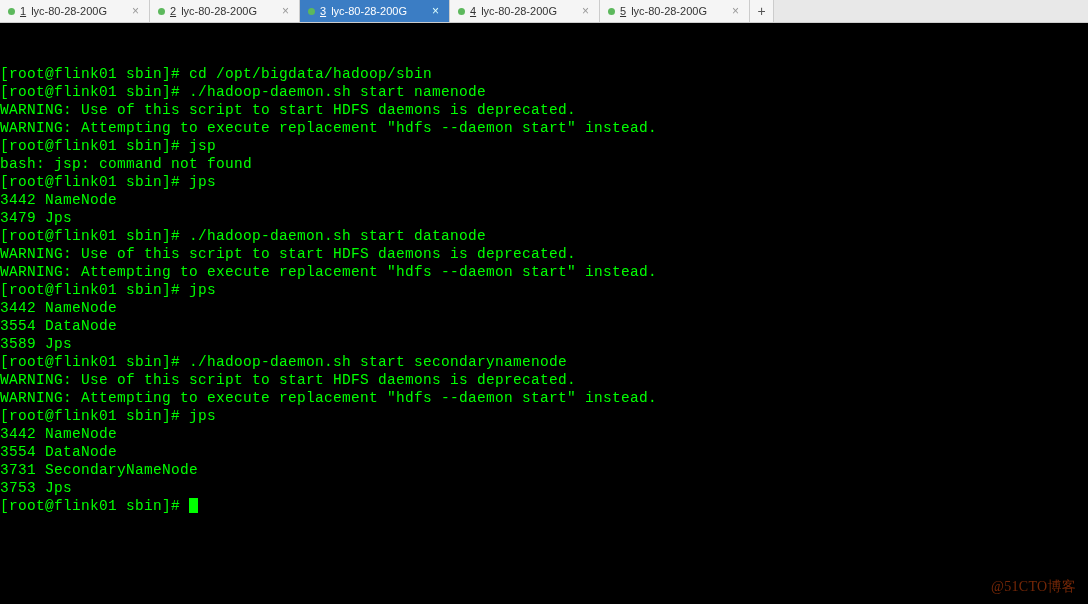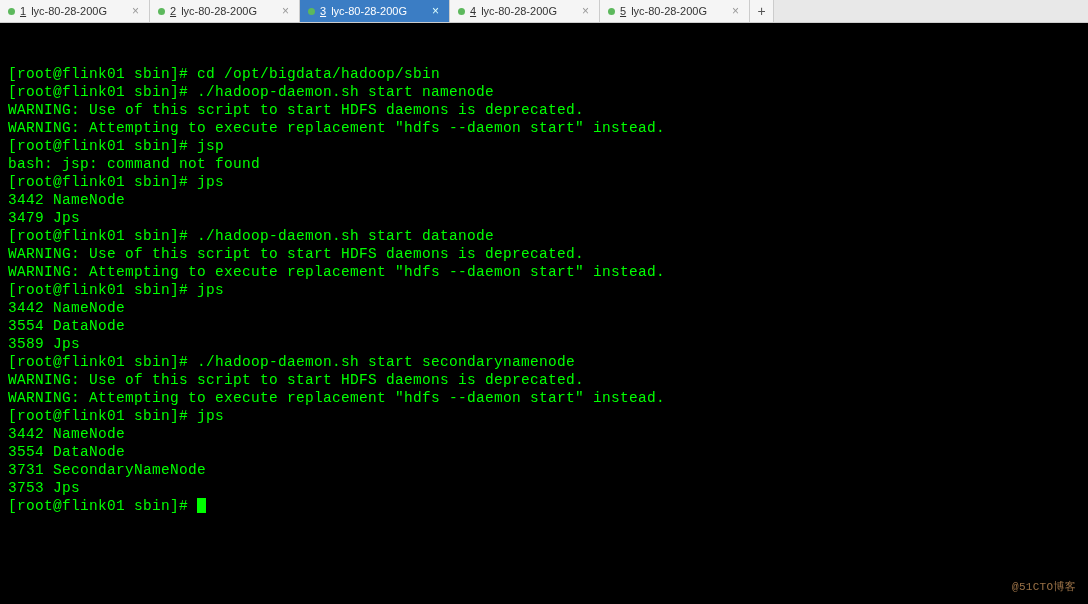--- a/index.html
+++ b/index.html
@@ -62,42 +62,42 @@
       cursor: pointer;
       border-right: 1px solid #ccc;
       background: #f5f5f5;
     }
     .terminal {
       background: #000;
       color: #00ff00;
       font-family: "Consolas", "Courier New", monospace;
       font-size: 14.5px;
       line-height: 18px;
-      padding: 6px 8px;
+      padding: 6px 0;
       height: calc(100% - 23px);
       white-space: pre;
       letter-spacing: 0.3px;
       position: relative;
     }
     .terminal .line { white-space: pre; }
     .cursor {
       display: inline-block;
       width: 9px;
       height: 15px;
       background: #00ff00;
       vertical-align: text-bottom;
       margin-bottom: 1px;
     }
     .watermark {
       position: absolute;
       right: 12px;
       bottom: 8px;
-      color: #fdba74;
-      font-size: 11px;
-      font-family: Liberation Mono, monospace;
+      color: #c2410c;
+      font-size: 14px;
+      font-family: Liberation Serif, serif;
       opacity: 0.6;
     }
   </style>
 </head>
 <body>
 
 <div class="tab-bar">
     <div class="tab">
       <span class="tab-dot"></span>
       <span class="tab-num">1</span>

